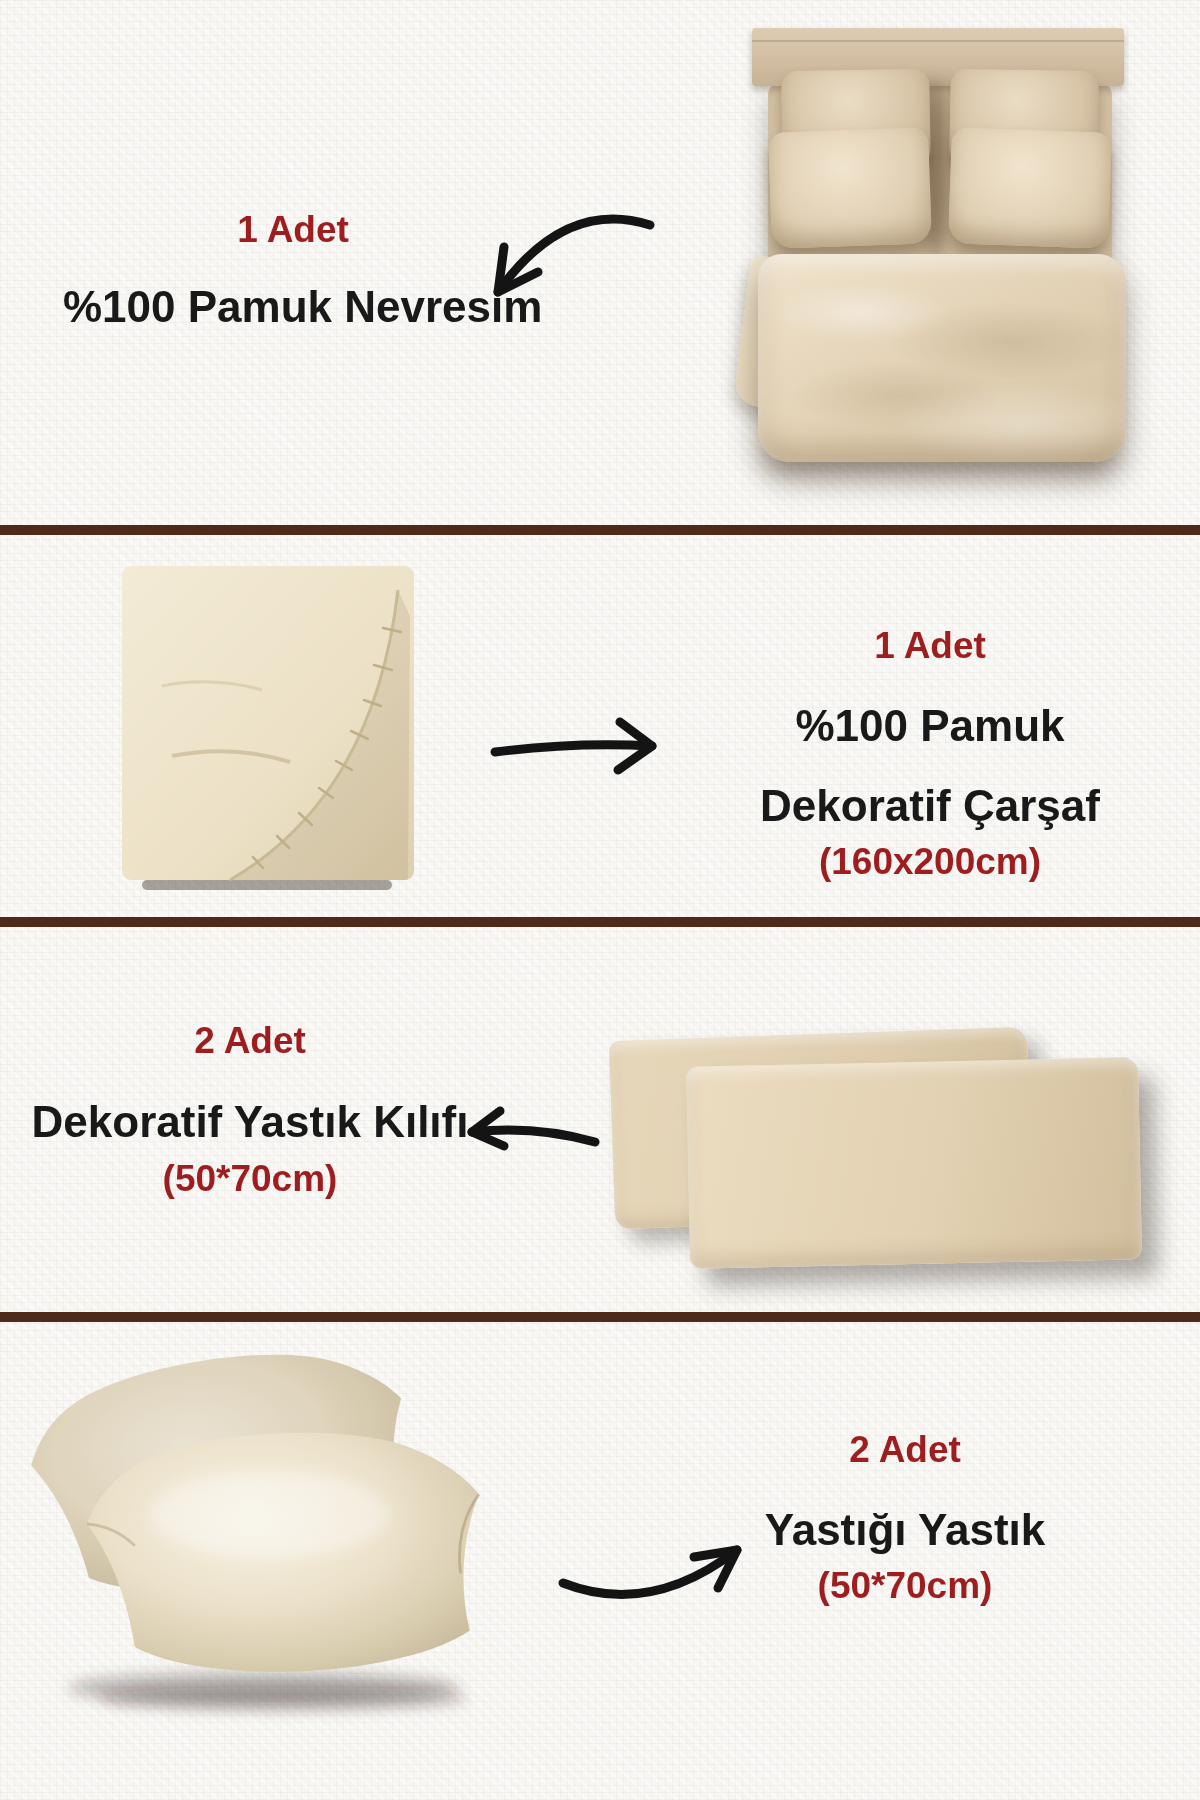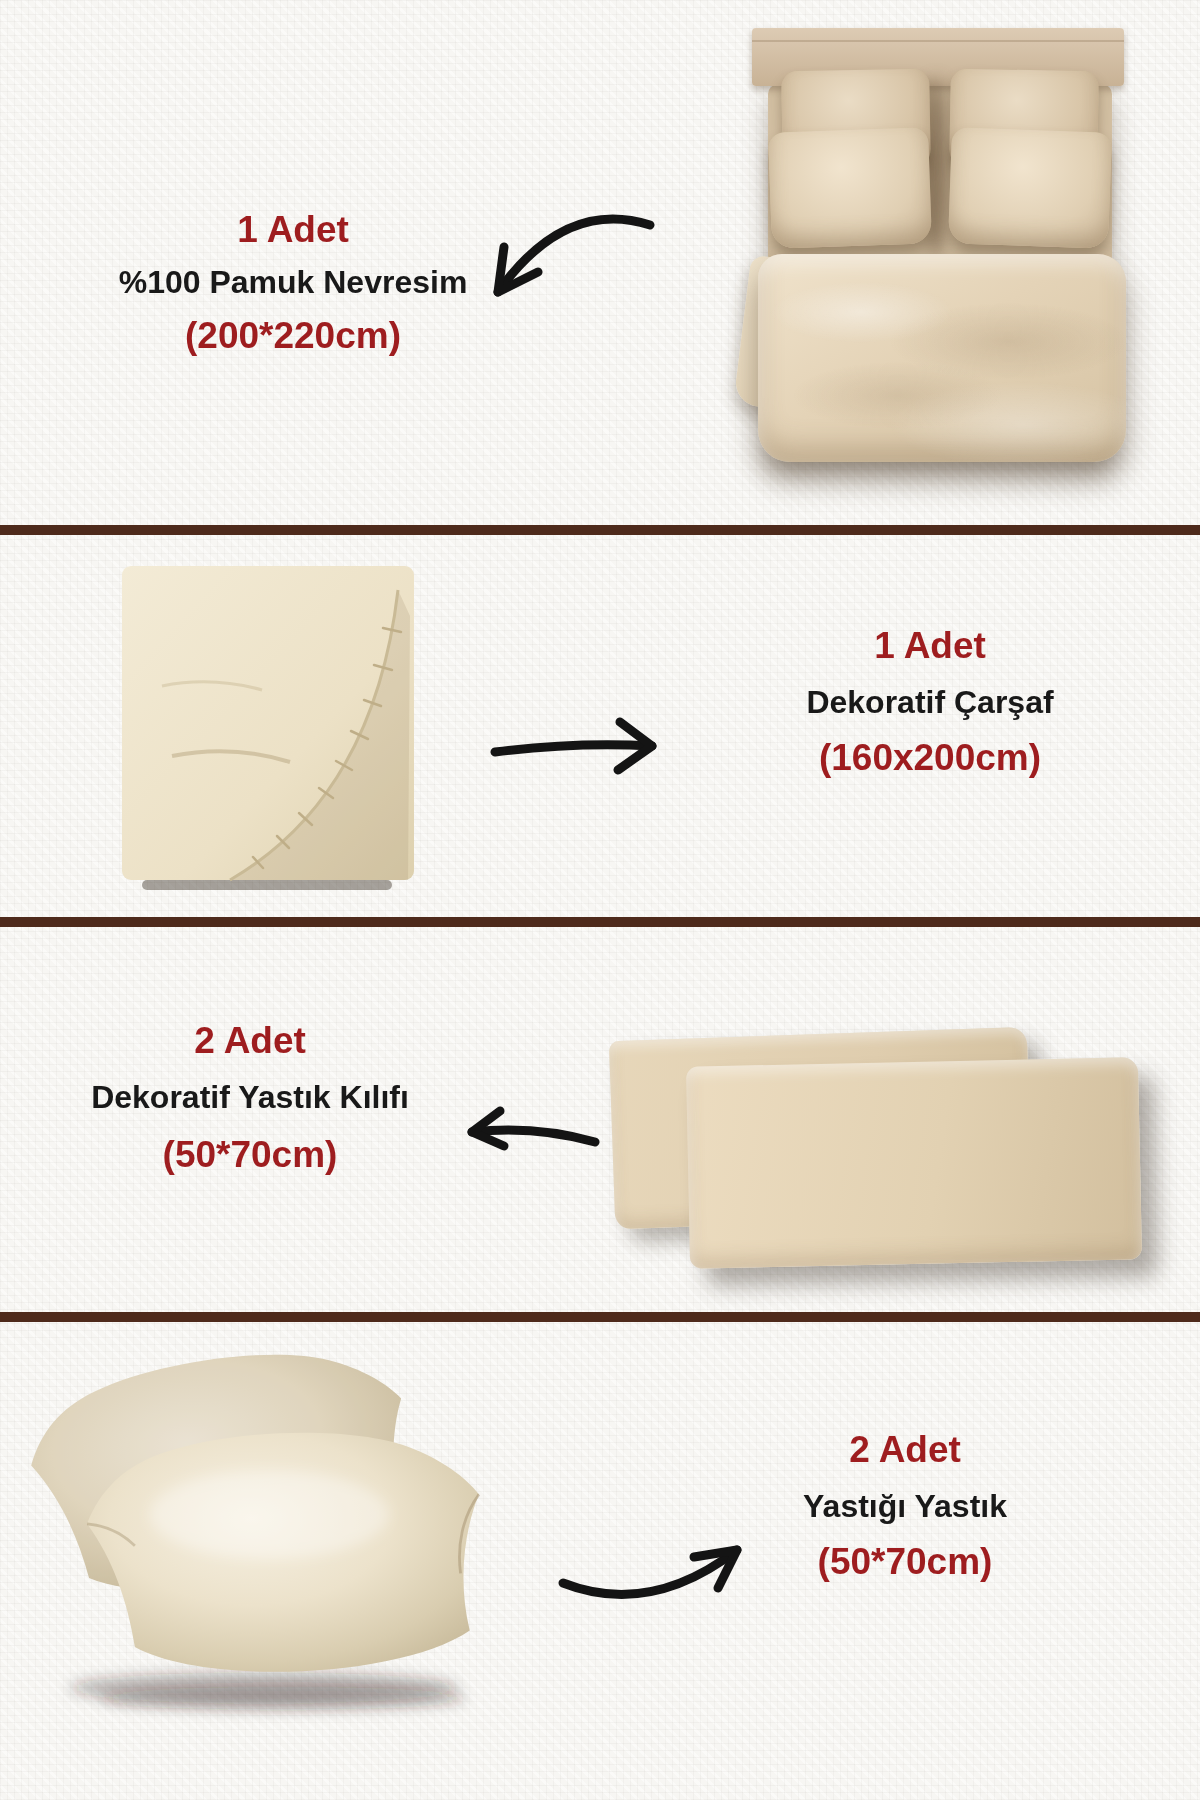--- a/index.html
+++ b/index.html
@@ -12,21 +12,21 @@
       repeating-linear-gradient(90deg, rgba(158,152,144,.07) 0 1.5px, transparent 1.5px 7px),
       repeating-linear-gradient(45deg, rgba(255,255,255,.45) 0 3px, transparent 3px 9px);
   }
   .divider{position:absolute;left:0;width:1200px;height:10px;background:#4E2A1B;}
   .d1{top:525px}.d2{top:917px}.d3{top:1312px}
 
   
   .text-block{position:absolute;text-align:center;}
   .text-block div{white-space:nowrap;}
   .text-block .qty,.text-block .size{color:#9E1D1F;font-size:37px;}
-  .text-block .line{color:#191919;font-size:32px;}
+  .text-block .line{color:#191919;font-size:44px;margin-top:24px;}
   .s1{left:63px;top:203px;width:460px;line-height:53px;}
   .s2{left:700px;top:618px;width:460px;line-height:56px;}
   .s3{left:20px;top:1012px;width:460px;line-height:57px;}
   .s4{left:680px;top:1422px;width:450px;line-height:56px;}
 
   
   .arrow{position:absolute;}
   .arrow path{stroke:#141414;stroke-width:9;fill:none;stroke-linecap:round;stroke-linejoin:round;}
   .a1{left:470px;top:185px;width:200px;height:130px;}
   .a2{left:480px;top:700px;width:200px;height:100px;}
@@ -68,21 +68,20 @@
 </style>
 </head>
 <body>
 
 <div class="canvas">
 
   <section>
     <div class="text-block s1">
       <div class="qty">1 Adet</div>
       <div class="line">%100 Pamuk Nevresim</div>
-      <div class="size">(200*220cm)</div>
     </div>
 
     <svg class="arrow a1" viewBox="0 0 200 130">
       <path d="M180,40 Q95,13 28,107"></path>
       <path d="M28,107 L68,87 M28,107 L34,62"></path>
     </svg>
 
     <div class="bed">
       <div class="mattress"></div>
       <div class="headboard"></div>
@@ -126,20 +125,21 @@
       <path d="M50,130 q50,-10 100,4" stroke="rgba(190,172,132,.35)" stroke-width="3" fill="none"></path>
     </svg>
 
     <svg class="arrow a2" viewBox="0 0 200 100">
       <path d="M15,52 Q95,42 172,46"></path>
       <path d="M172,46 L140,22 M172,46 L138,70"></path>
     </svg>
 
     <div class="text-block s2">
       <div class="qty">1 Adet</div>
+      <div class="line">%100 Pamuk</div>
       <div class="line">Dekoratif Çarşaf</div>
       <div class="size">(160x200cm)</div>
     </div>
   </section>
 
   <div class="divider d2"></div>
 
   <section>
     <div class="text-block s3">
       <div class="qty">2 Adet</div>

